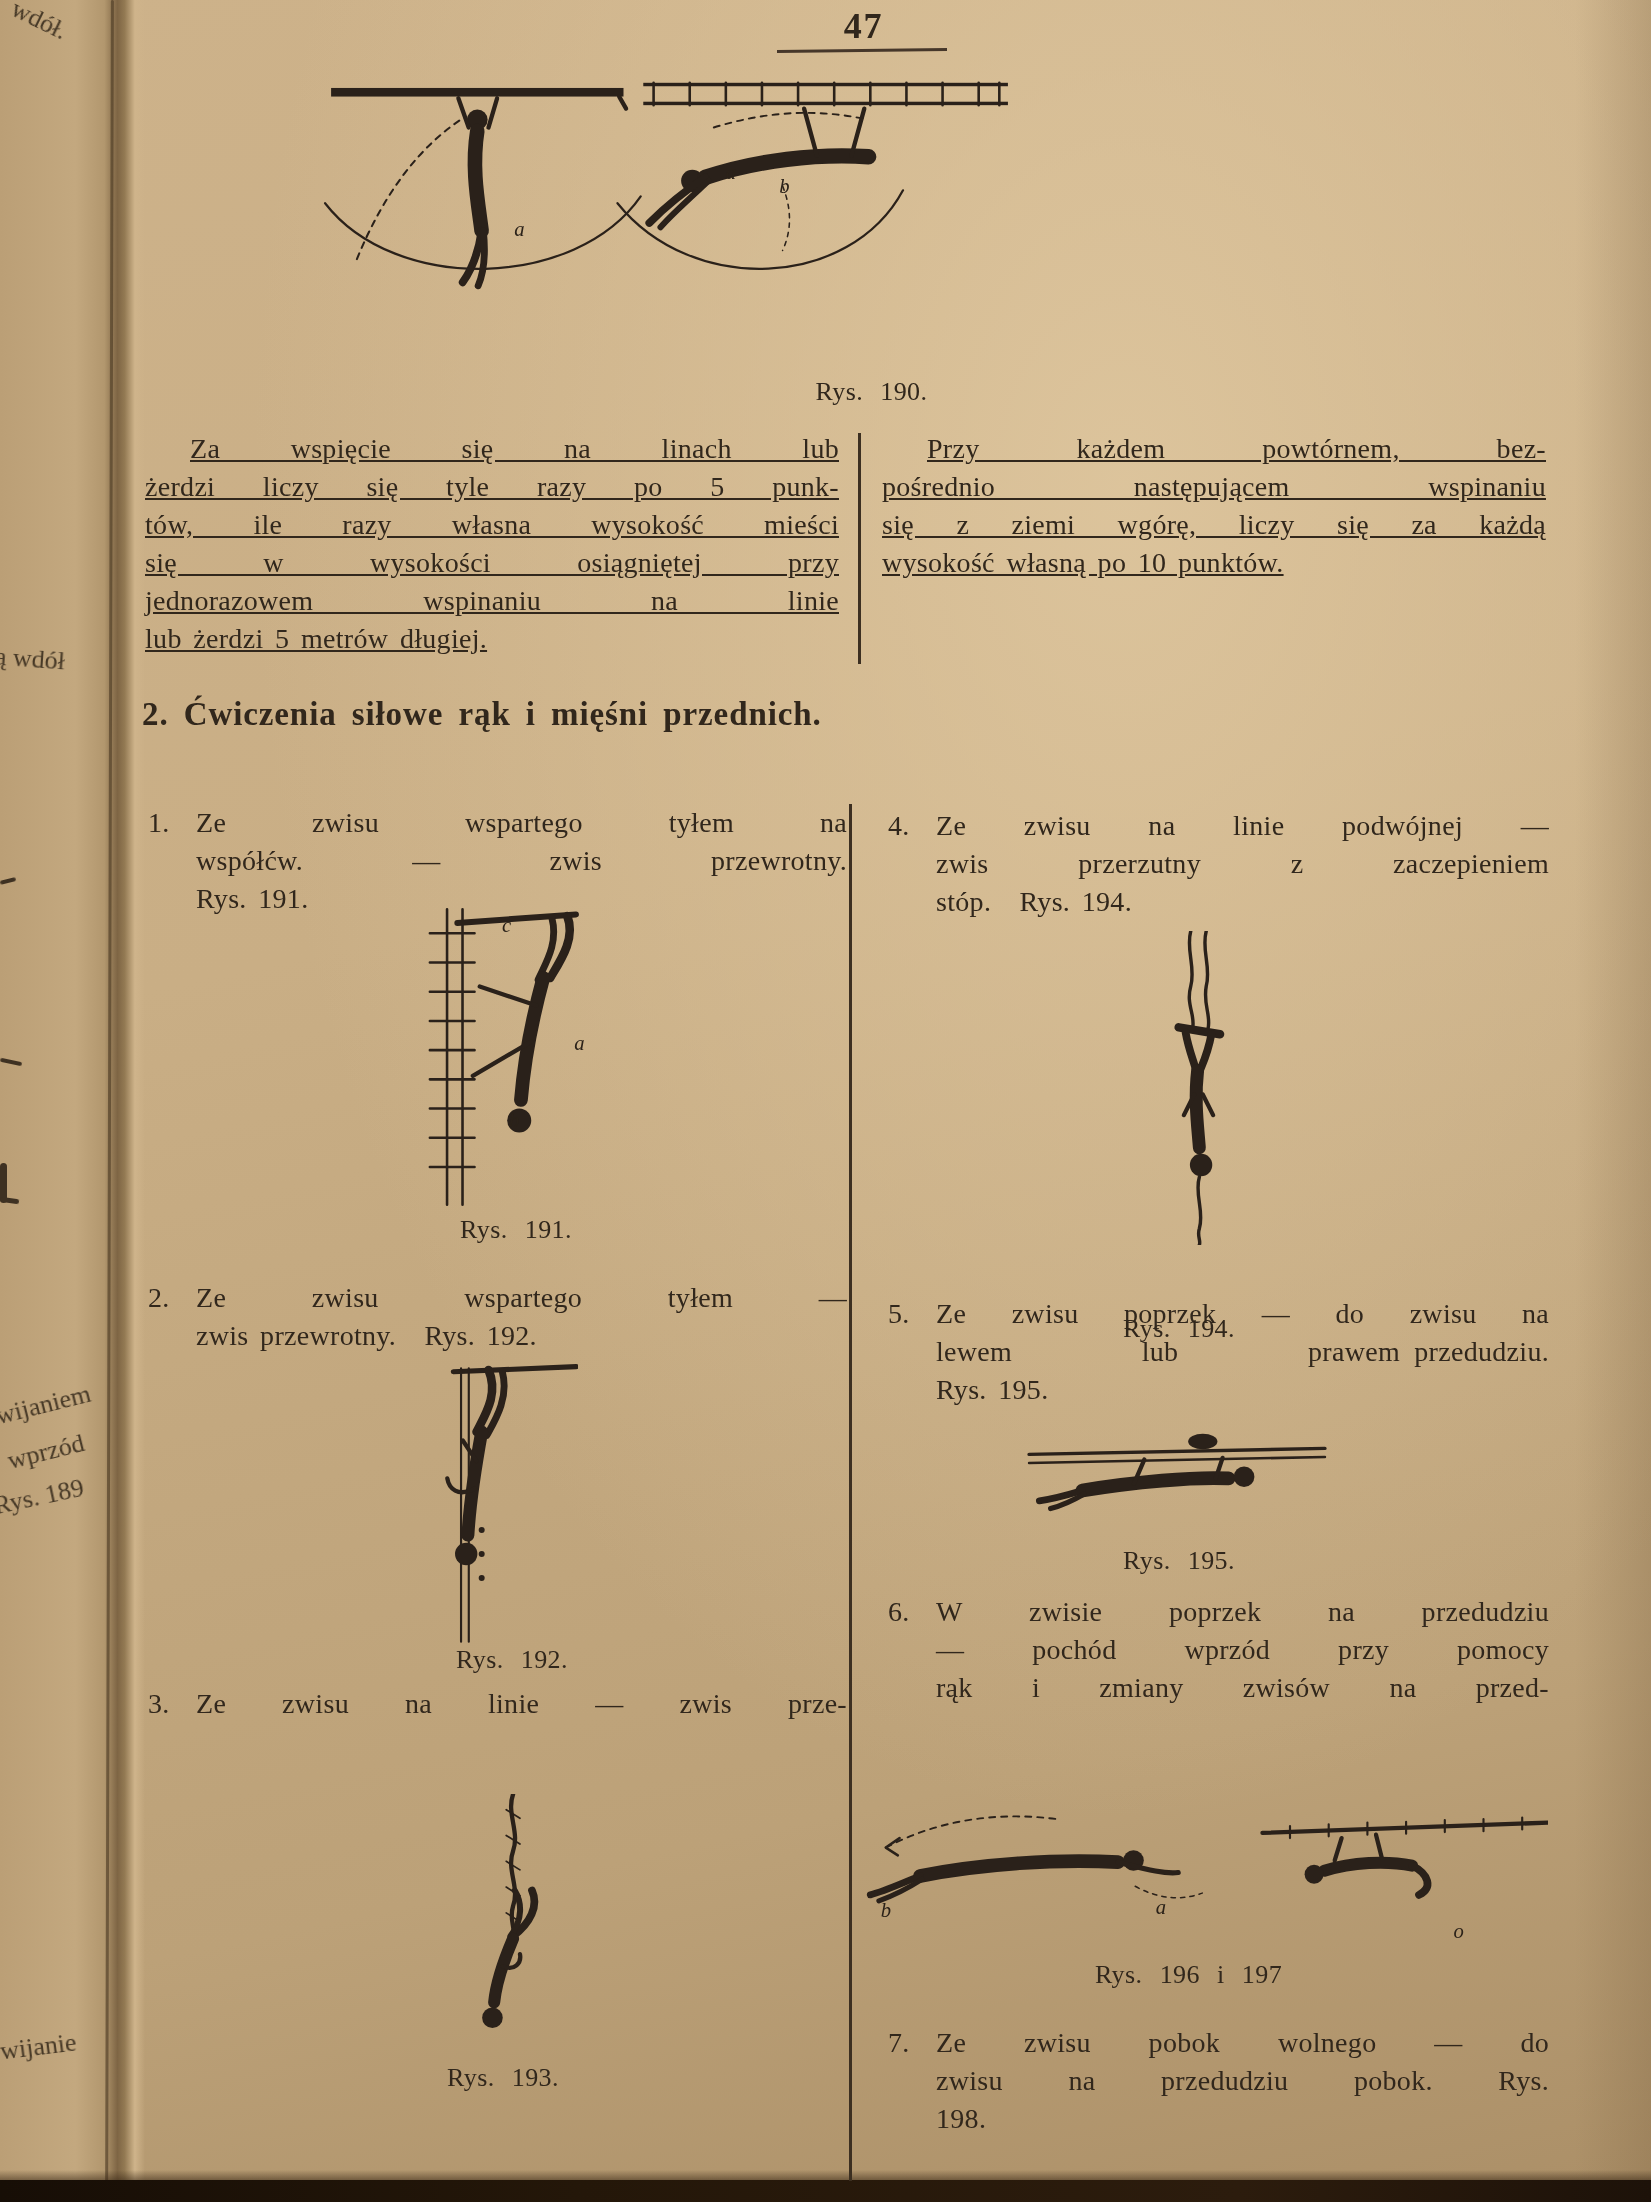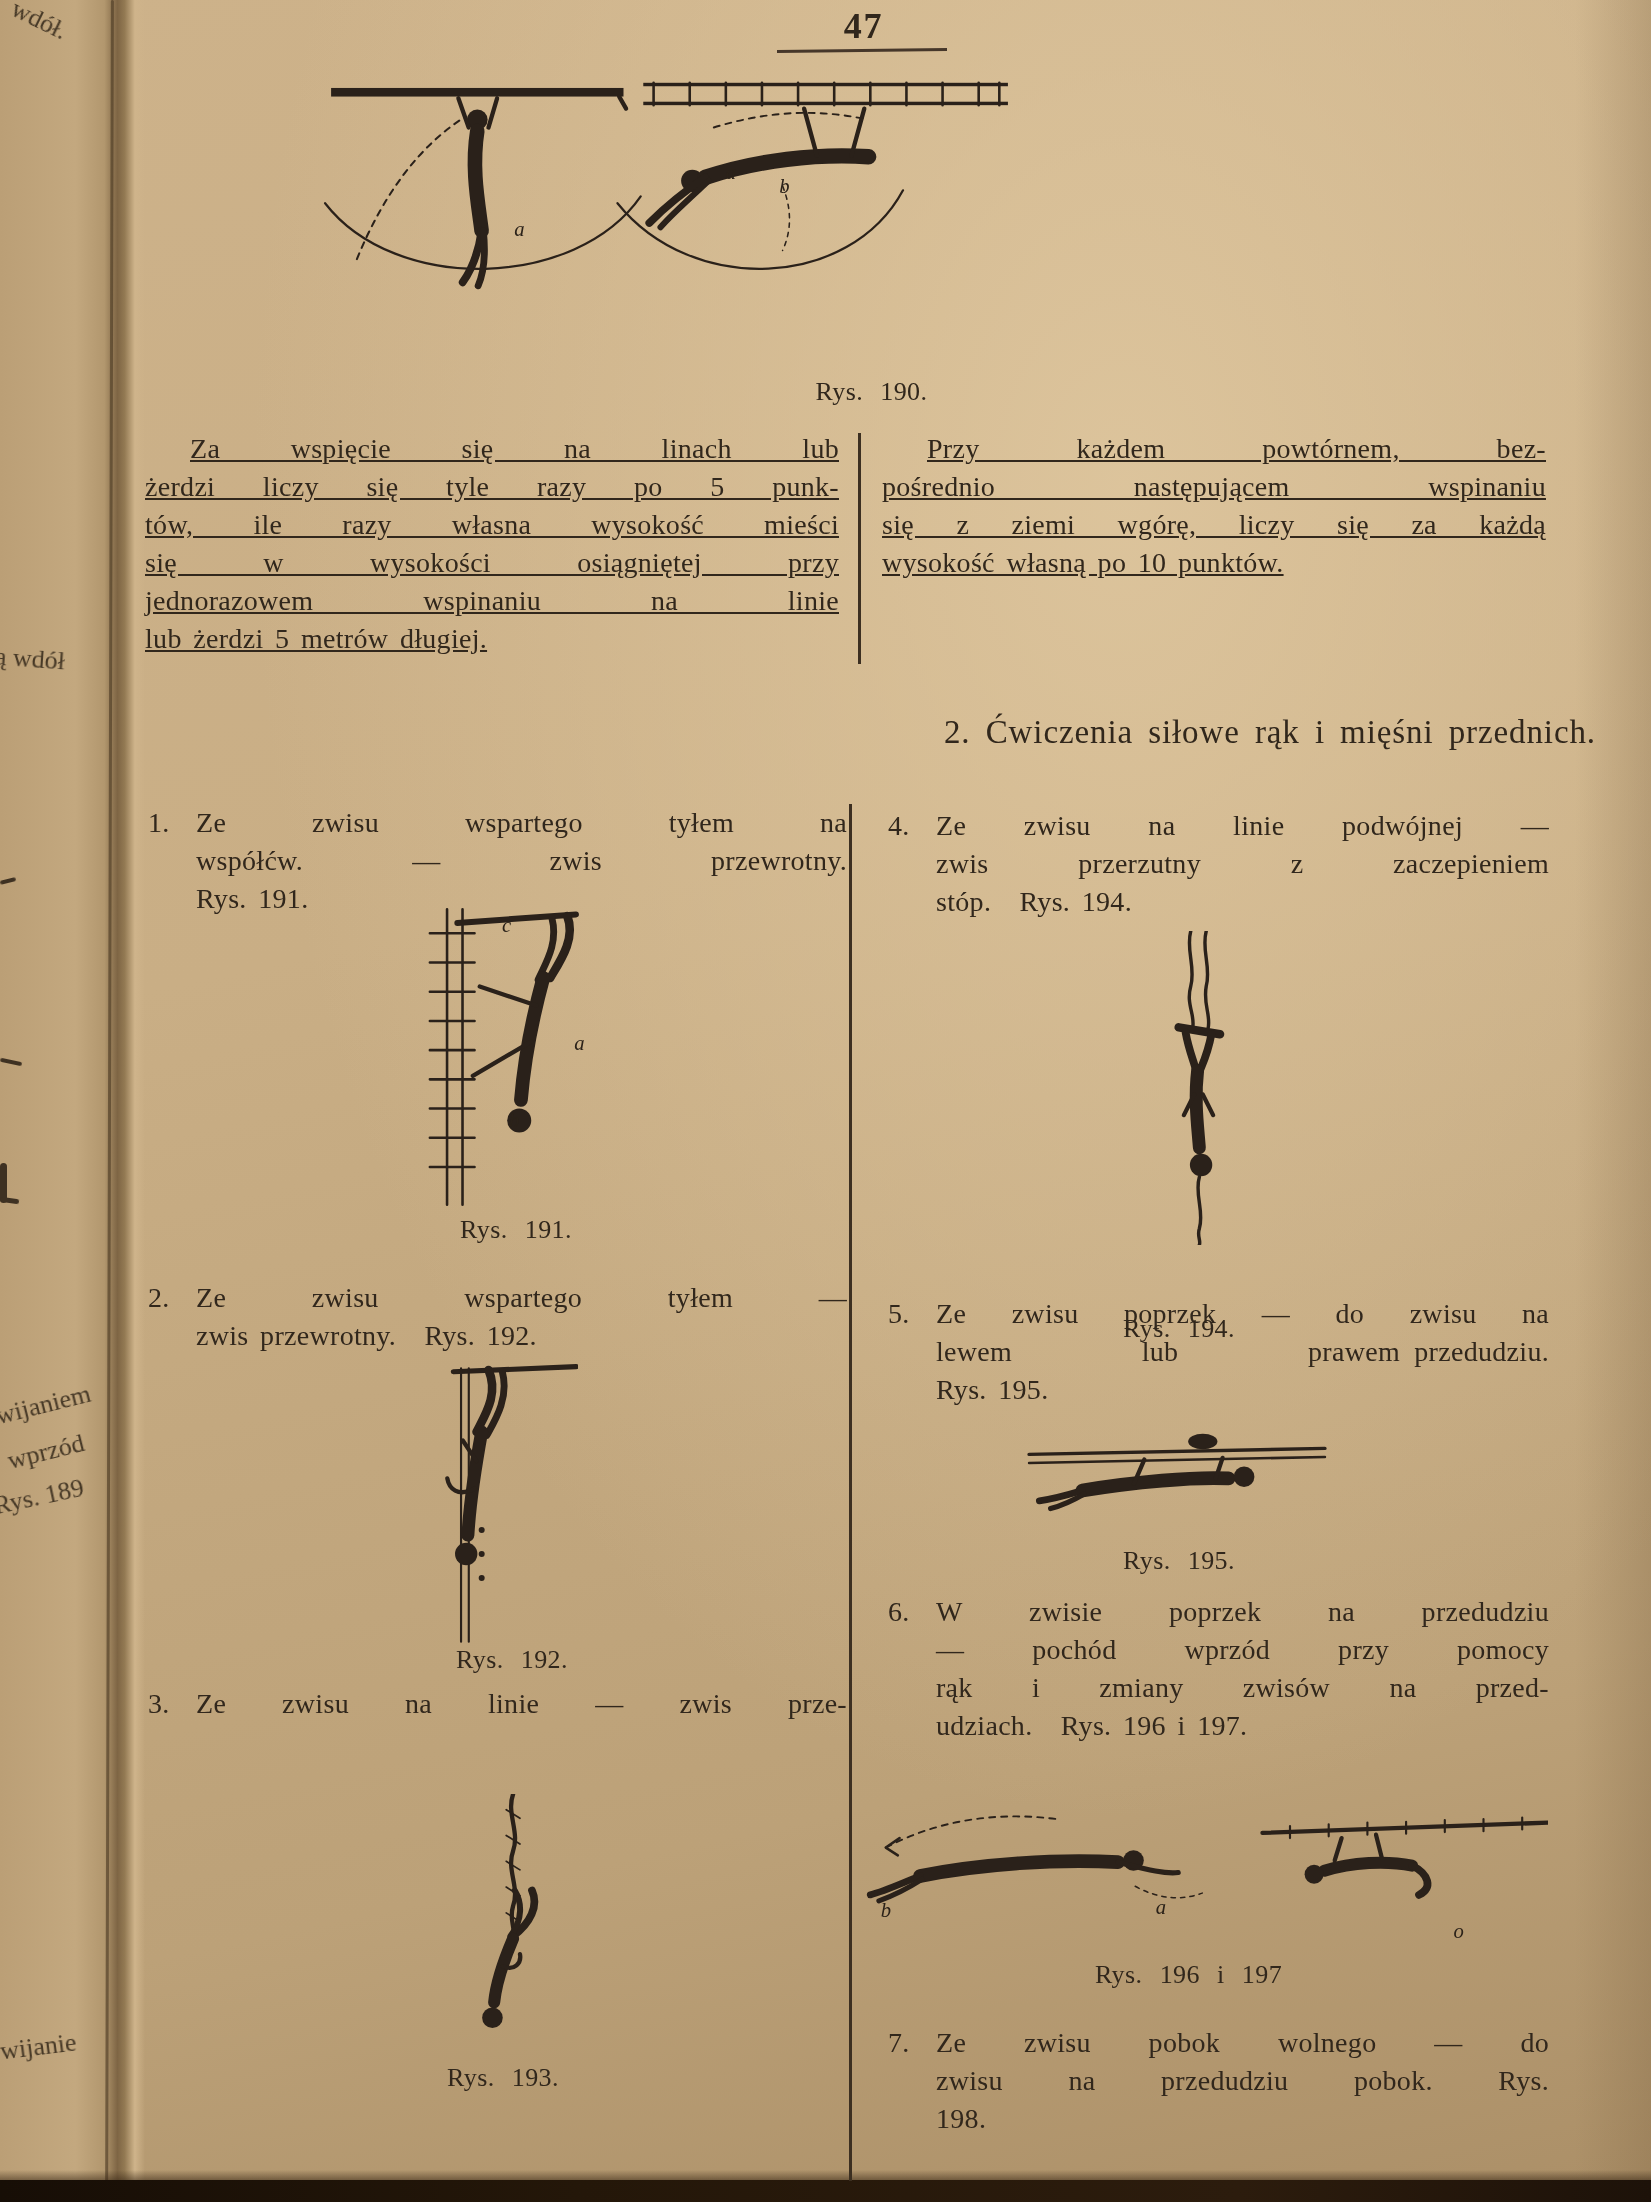--- a/index.html
+++ b/index.html
@@ -23,22 +23,22 @@
     background:linear-gradient(to bottom,rgba(64,44,24,0),rgba(50,33,17,.5));}
   .ink-blob{position:absolute;background:#3e3122;border-radius:2.6px;filter:blur(0.4px);}
   
   .pagenum{position:absolute;left:779px;top:5.2px;width:169px;text-align:center;
     font-size:36px;font-weight:bold;letter-spacing:1.7px;}
   .pagenum-rule{position:absolute;left:777px;top:49px;width:170px;height:2.6px;background:#46372a;transform:rotate(-.6deg);}
   .para{position:absolute;font-size:28px;line-height:38px;word-spacing:4.3px;letter-spacing:0.3px;text-decoration:underline;}
   .jline{text-align:justify;text-align-last:justify;white-space:nowrap;}
   .jline.last{text-align-last:left;}
   .jline.ind{text-indent:45px;}
-  .heading{position:absolute;left:142px;top:714px;width:1454px;text-align:right;
-    font-size:33px;font-weight:normal;letter-spacing:0.9px;word-spacing:6px;white-space:nowrap;}
+  .heading{position:absolute;left:142px;top:696px;width:1454px;text-align:left;
+    font-size:33px;font-weight:bold;letter-spacing:0.9px;word-spacing:6px;white-space:nowrap;}
   .ex-item{position:absolute;font-size:28px;line-height:38px;word-spacing:4.3px;letter-spacing:0.3px;}
   .ex-num{position:absolute;left:0;top:0;}
   .ex-lines{margin-left:48px;}
   .caption{position:absolute;font-size:26px;text-align:center;word-spacing:10.3px;letter-spacing:0.4px;white-space:nowrap;}
   .vrule{position:absolute;width:2.6px;background:#3c2f21;}
   .margin-frag{position:absolute;font-size:26px;color:#463826;filter:blur(0.3px);white-space:nowrap;}
   .fig{position:absolute;}
   .fig svg{display:block;}
   .fig text{font-family:"Liberation Serif","DejaVu Serif",serif;font-style:italic;font-size:24px;fill:#2b2219;}
 </style>
@@ -250,21 +250,20 @@
     </svg>
   </div>
   <div class="caption" style="left:1067px;top:1546px;width:224px;">Rys. 195.</div>
 
   <div class="ex-item" style="left:888px;top:1593px;width:661px;">
     <span class="ex-num">6.</span>
     <div class="ex-lines">
       <div class="jline">W zwisie poprzek na przedudziu</div>
       <div class="jline">— pochód wprzód przy pomocy</div>
       <div class="jline">rąk i zmiany zwisów na przed-</div>
-      <div class="jline last">udziach. Rys. 196 i 197.</div>
     </div>
   </div>
 
   <div class="fig" style="left:860px;top:1783px;width:688px;height:185px;">
     <svg width="688" height="185" viewBox="0 0 800 215">
       <g stroke="#2a211a" fill="none" stroke-linecap="round">
 
         <path d="M30,75 Q120,28 230,42" stroke-width="2.2" stroke-dasharray="7 7"></path>
         <path d="M30,75 L46,64 M30,75 L44,84" stroke-width="3"></path>
         <path d="M70,108 C140,94 230,88 300,92" stroke-width="16"></path>

